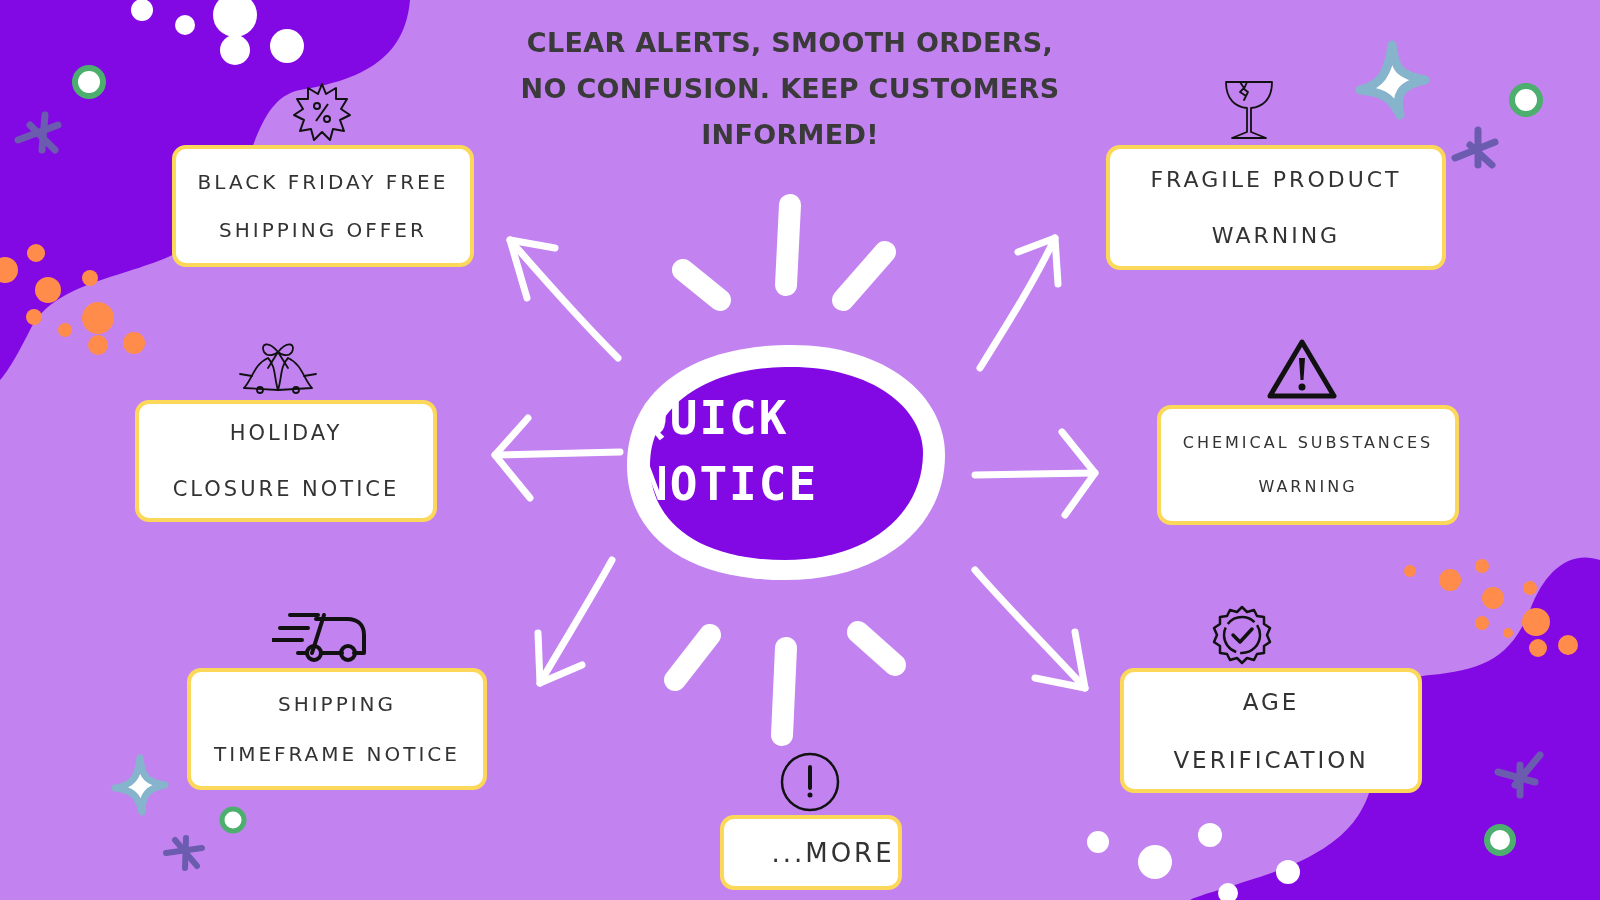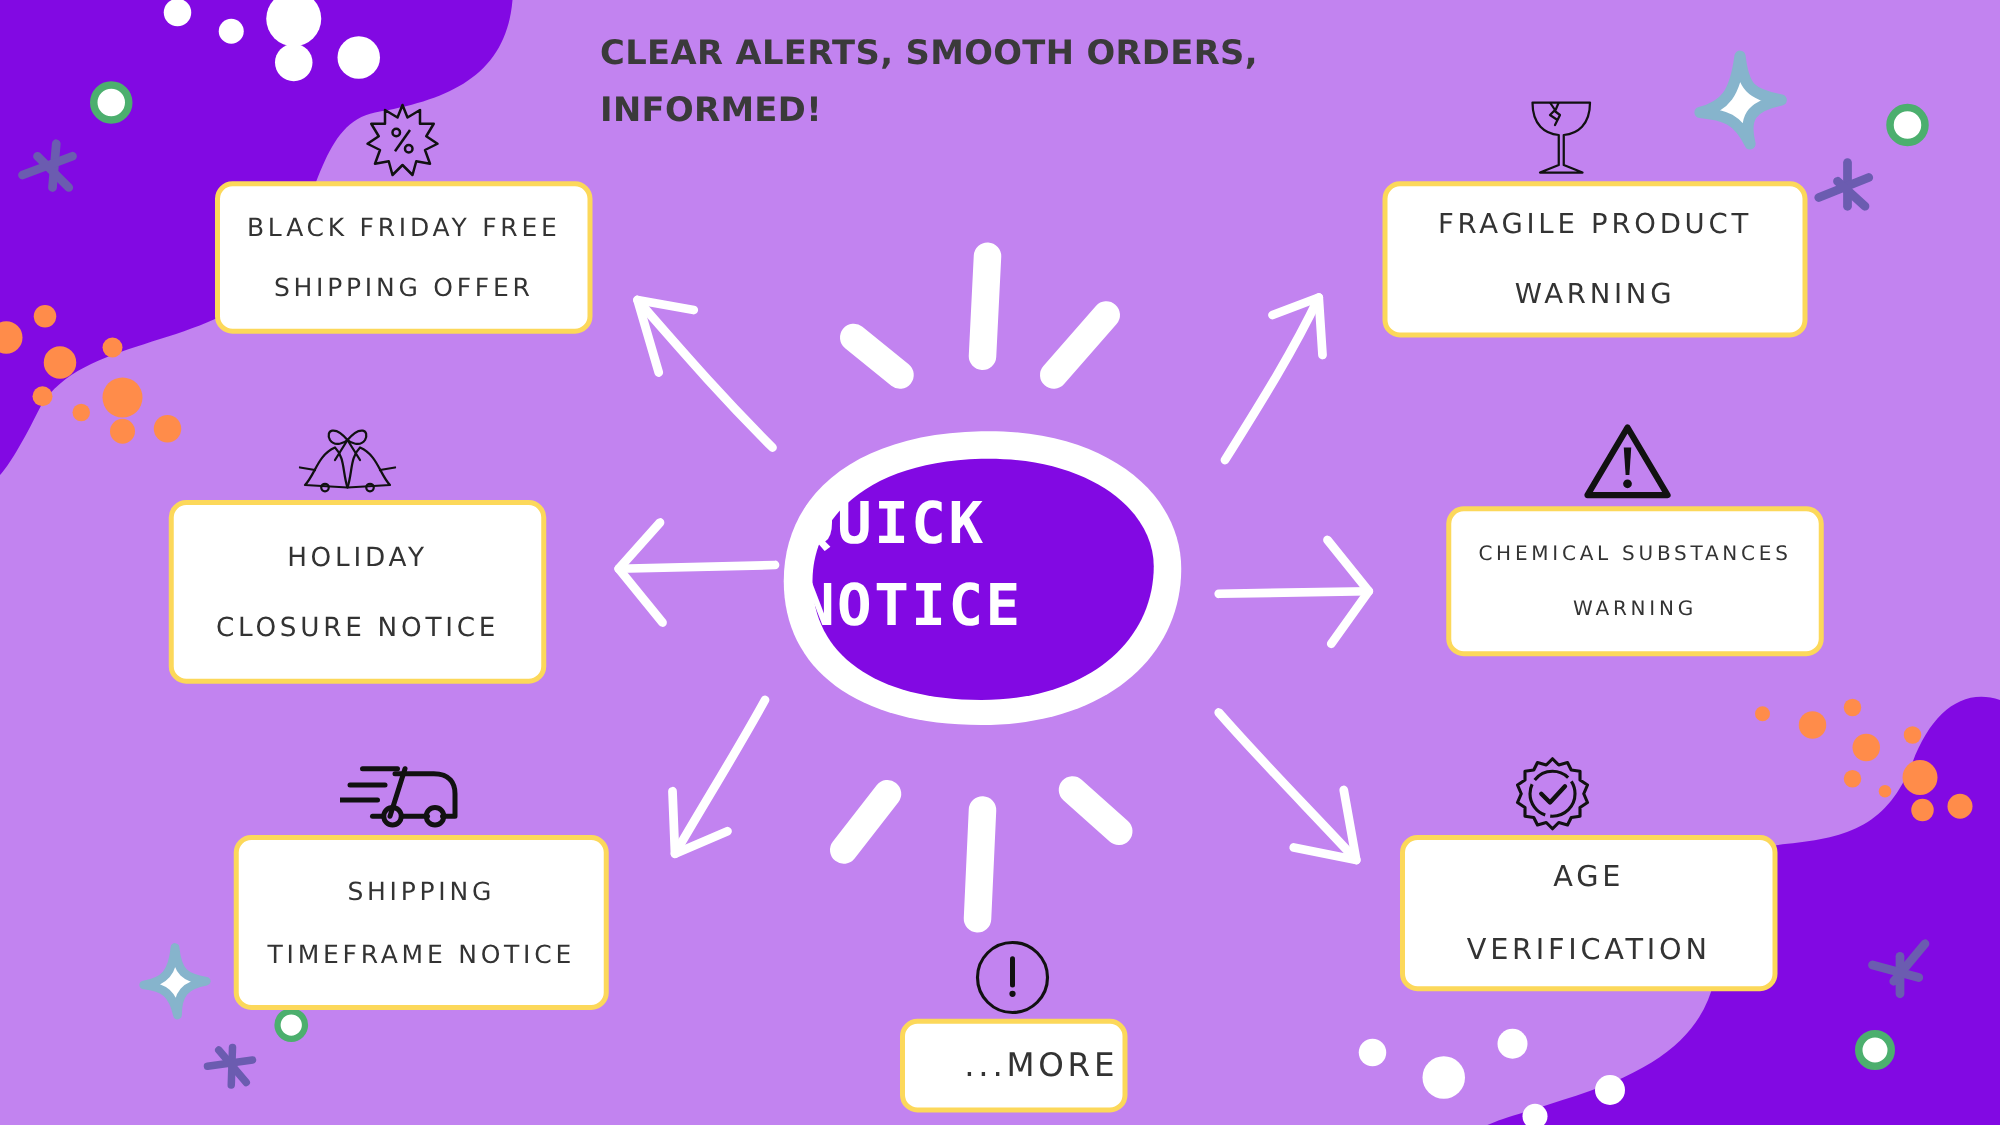--- a/index.html
+++ b/index.html
@@ -1,19 +1,19 @@
 <!DOCTYPE html>
 <html><head>
 <meta charset="utf-8">
 <style>
   html, body { margin:0; padding:0; }
   body { width:1600px; height:900px; overflow:hidden; background:#c283f0; position:relative; font-family:"DejaVu Sans", sans-serif; }
   .abs { position:absolute; }
   .blob { position:absolute; }
-  .headline { position:absolute; left:480px; top:20px; width:620px; text-align:left; font-family:"DejaVu Sans", sans-serif; font-weight:bold; font-size:27px; line-height:46px; color:#3a3a3a; letter-spacing:0.3px; }
+  .headline { position:absolute; left:480px; top:20px; width:620px; text-align:center; font-family:"DejaVu Sans", sans-serif; font-weight:bold; font-size:27px; line-height:46px; color:#3a3a3a; letter-spacing:0.3px; }
   .card { position:absolute; background:#fff; border:4px solid #fcd85a; border-radius:14px; box-sizing:border-box; display:flex; flex-direction:column; justify-content:center; align-items:center; text-align:right; color:#333; font-family:"DejaVu Sans", sans-serif; letter-spacing:3px; cursor:pointer; }
   .card .line { display:block; }
   .icon { position:absolute; }
   .center-label { position:absolute; left:640px; top:385px; width:270px; color:#fff; font-family:"DejaVu Sans Mono", monospace; font-weight:bold; font-size:46px; line-height:66px; letter-spacing:2px; }
 </style>
 </head>
 <body>
 
 <svg class="blob" style="left:0;top:0" width="430" height="390" viewBox="0 0 430 390">
   <path d="M0,0 L410,0 C405,60 360,80 300,90 C250,100 255,180 210,230 C160,280 60,270 30,330 C15,360 5,375 0,380 Z" fill="#8209e3"></path>
@@ -131,20 +131,21 @@
     <path d="M975,475 L1095,473"></path>
       <path d="M1062,432 L1095,473 L1065,515"></path>
 
     <path d="M975,570 C1010,610 1045,645 1085,688"></path>
       <path d="M1075,632 L1085,688 L1035,678"></path>
   </g>
 </svg>
 
 <div class="headline">
   <div>CLEAR ALERTS, SMOOTH ORDERS,</div>
+  <div>NO CONFUSION. KEEP CUSTOMERS</div>
   <div>INFORMED!</div>
 </div>
 
 <svg class="icon" style="left:292px;top:82px" width="60" height="60" viewBox="0 0 60 60">
   <path d="M30,2 L34,12 L44,6 L44,17 L55,17 L49,27 L58,33 L48,38 L52,49 L41,47 L38,58 L30,50 L22,58 L19,47 L8,49 L12,38 L2,33 L11,27 L5,17 L16,17 L16,6 L26,12 Z" fill="none" stroke="#111" stroke-width="2" stroke-linejoin="round"></path>
   <circle cx="25" cy="24" r="3" fill="none" stroke="#111" stroke-width="2"></circle>
     <circle cx="35" cy="37" r="3" fill="none" stroke="#111" stroke-width="2"></circle>
     <line x1="36" y1="22" x2="24" y2="39" stroke="#111" stroke-width="2"></line>
 </svg>
 <div class="card" style="left:172px;top:145px;width:302px;height:122px;font-size:20px;line-height:48px;">
@@ -159,39 +160,39 @@
     <path d="M40,14 L30,30"></path>
       <path d="M40,14 L50,30"></path>
     <path d="M30,20 C16,26 14,42 6,50 L40,52 C36,40 38,28 30,20 Z"></path>
     <path d="M50,20 C64,26 66,42 74,50 L40,52 C44,40 42,28 50,20 Z"></path>
     <circle cx="22" cy="52" r="3"></circle>
       <circle cx="58" cy="52" r="3"></circle>
     <path d="M2,36 L14,38"></path>
       <path d="M78,36 L66,38"></path>
   </g>
 </svg>
-<div class="card" style="left:135px;top:400px;width:302px;height:147px;font-size:21px;line-height:56px;">
+<div class="card" style="left:135px;top:400px;width:302px;height:122px;font-size:21px;line-height:56px;">
   <span class="line">HOLIDAY</span>
   <span class="line">CLOSURE NOTICE</span>
 </div>
 
 <svg class="icon" style="left:272px;top:605px" width="110" height="60" viewBox="0 0 110 60">
   <g fill="none" stroke="#111" stroke-width="4" stroke-linecap="round" stroke-linejoin="round">
     <line x1="18" y1="10" x2="46" y2="10"></line>
       <line x1="8" y1="23" x2="36" y2="23"></line>
       <line x1="0" y1="35" x2="30" y2="35"></line>
     <path d="M52,10 L40,48"></path>
       <path d="M44,14 L75,14 C88,14 92,22 92,30 L92,48 L82,48"></path>
     <line x1="50" y1="48" x2="70" y2="48"></line>
       <line x1="26" y1="48" x2="34" y2="48"></line>
     <circle cx="42" cy="48" r="7"></circle>
       <circle cx="76" cy="48" r="7"></circle>
   </g>
 </svg>
-<div class="card" style="left:187px;top:668px;width:300px;height:140px;font-size:20px;line-height:50px;">
+<div class="card" style="left:187px;top:668px;width:300px;height:122px;font-size:20px;line-height:50px;">
   <span class="line">SHIPPING</span>
   <span class="line">TIMEFRAME NOTICE</span>
 </div>
 
 <svg class="icon" style="left:780px;top:752px" width="60" height="60" viewBox="0 0 60 60">
   <circle cx="30" cy="30" r="28" fill="none" stroke="#111" stroke-width="2.5"></circle>
   <line x1="30" y1="15" x2="30" y2="36" stroke="#111" stroke-width="4" stroke-linecap="round"></line>
   <circle cx="30" cy="43" r="2.5" fill="#111"></circle>
 </svg>
 <div class="card" style="left:720px;top:815px;width:182px;height:75px;font-size:26px;line-height:40px;padding-left:44px;">

